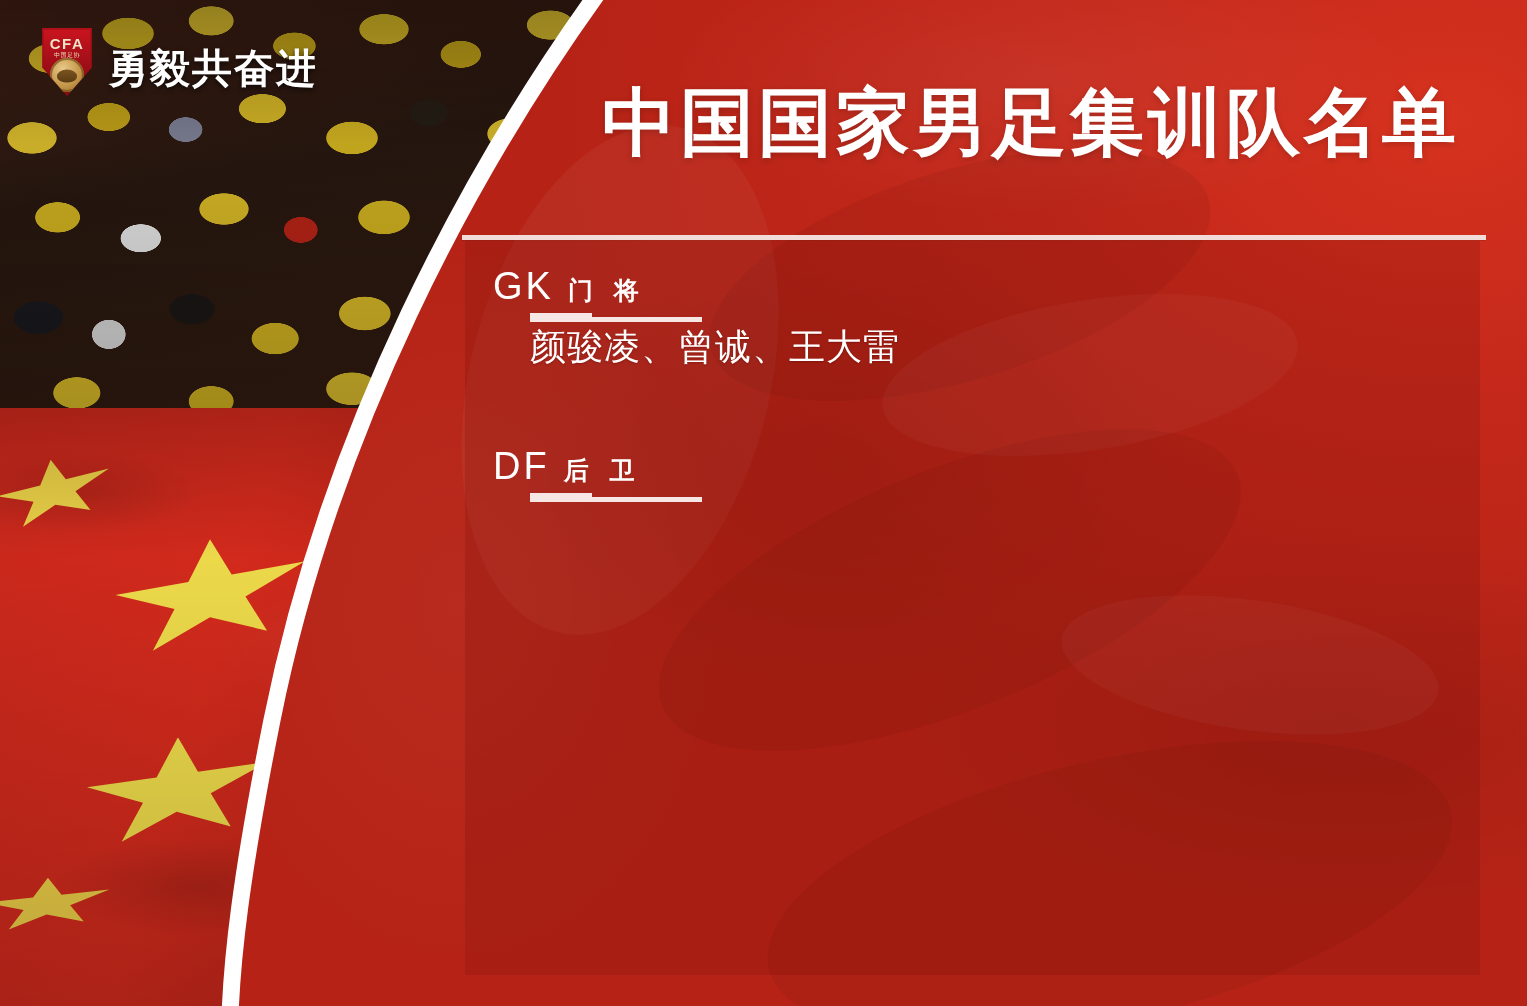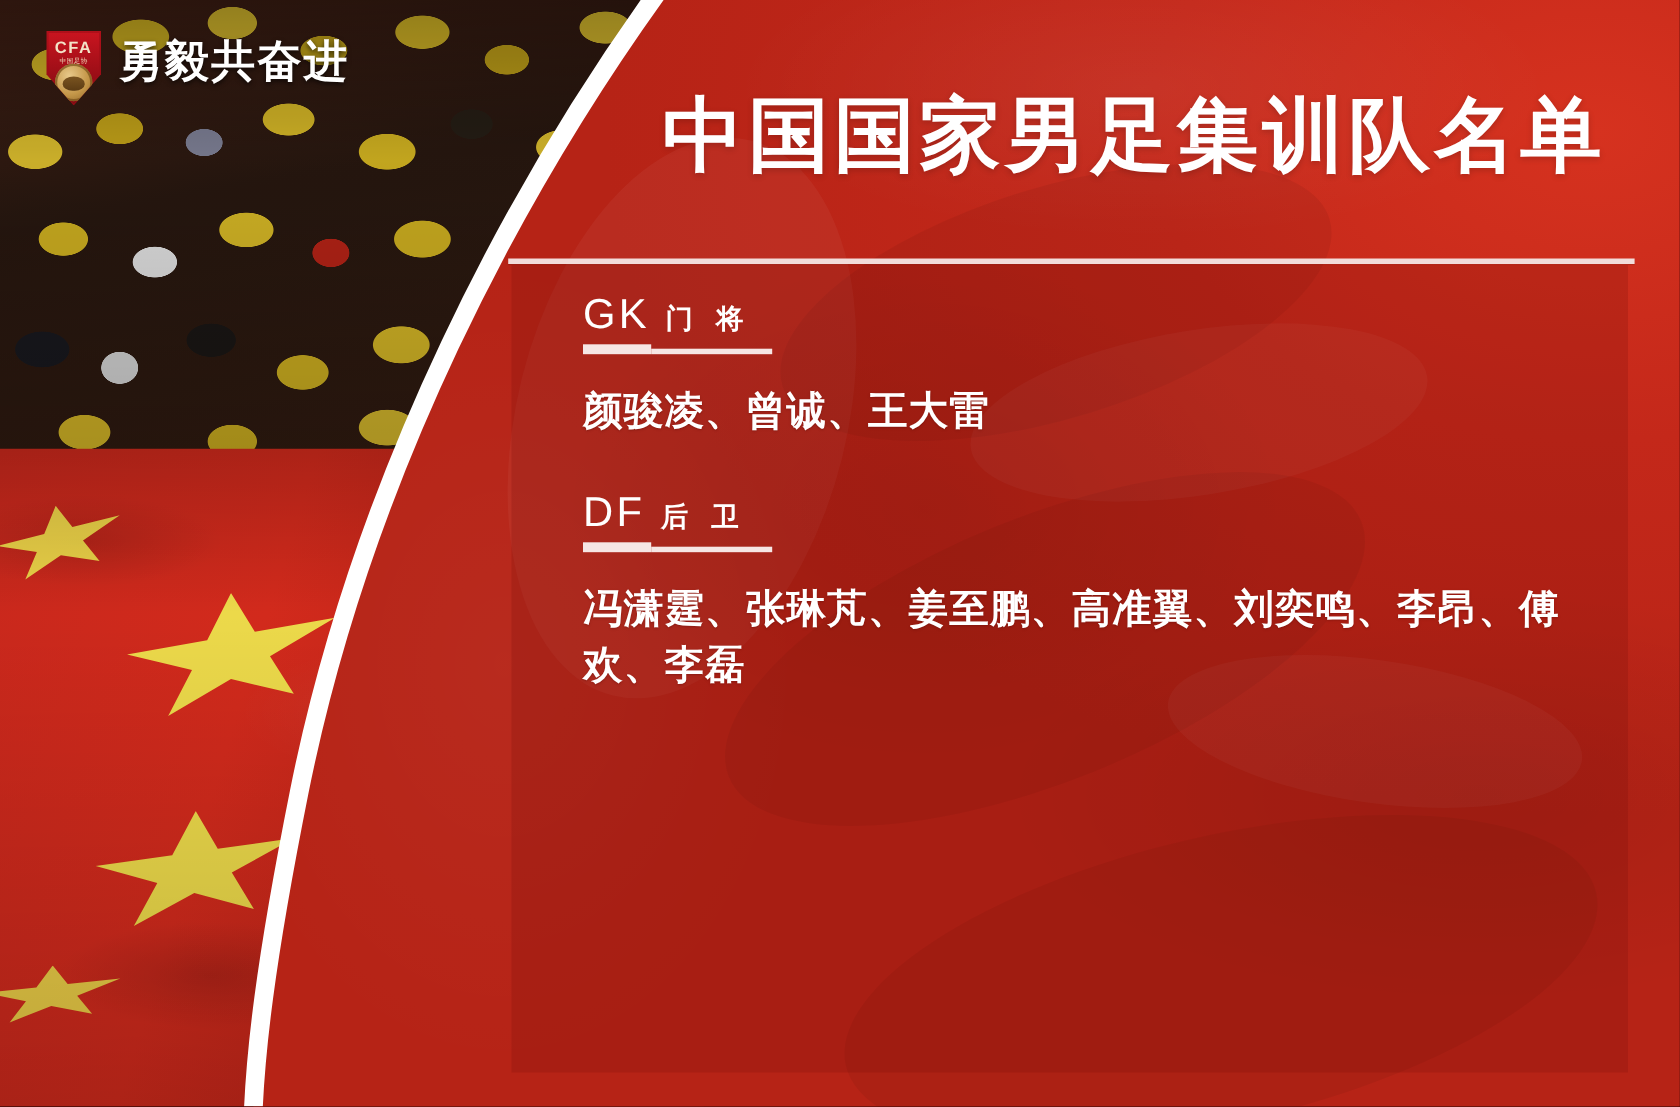--- a/index.html
+++ b/index.html
@@ -118,21 +118,21 @@
   .w4{width:380px;height:130px;left:1060px;top:600px;transform:rotate(8deg);}
   .w5{width:700px;height:260px;left:760px;top:760px;transform:rotate(-13deg);}
   .w6{width:300px;height:520px;left:470px;top:120px;transform:rotate(14deg);}
 
   .curve{
     position:absolute;left:0;top:0;width:1527px;height:1006px;
     pointer-events:none;
   }
 
   
-  .logo-block{position:absolute;left:40px;top:28px;display:flex;align-items:flex-start;gap:14px;z-index:6;}
+  .logo-block{position:absolute;left:40px;top:28px;display:flex;align-items:flex-end;gap:14px;z-index:6;}
   .cfa-shield{
     position:relative;width:54px;height:68px;
     background:linear-gradient(#b0101a,#8e0c14);
     clip-path:polygon(4% 0,96% 0,96% 58%,50% 100%,4% 58%);
     box-shadow:0 1px 3px rgba(0,0,0,.5);
   }
   .cfa-shield .rim{position:absolute;inset:2px;background:linear-gradient(#c8141f,#7d0a11);
     clip-path:polygon(4% 0,96% 0,96% 58%,50% 100%,4% 58%);}
   .cfa-text{position:absolute;left:0;right:0;top:7px;text-align:center;color:#f3e3c8;
     font-size:15px;font-weight:700;letter-spacing:1.5px;font-family:"Liberation Sans",sans-serif;}
@@ -168,35 +168,35 @@
 
   
   .roster{
     position:absolute;left:465px;top:241px;width:1015px;height:734px;
     background:rgba(120,14,8,0.22);
     z-index:4;
   }
   .sections{position:absolute;left:465px;top:241px;width:1015px;height:734px;z-index:5;}
 
   .sec{position:absolute;left:0;width:1015px;}
-  .sec-head{position:relative;height:52px;padding-left:65px;}
+  .sec-head{position:relative;height:52px;padding-left:28px;}
   .abbr{
     display:inline-block;color:#fff;font-size:38px;font-weight:400;letter-spacing:3px;
     vertical-align:baseline;font-family:"Liberation Sans",sans-serif;
   }
   .cn{
     display:inline-block;color:#fff;font-size:25px;font-weight:700;letter-spacing:7px;
     margin-left:14px;vertical-align:baseline;
   }
   .ul-thick{position:absolute;left:65px;top:48px;width:62px;height:9px;background:#f6e6e4;}
   .ul-thin{position:absolute;left:127px;top:52px;width:110px;height:5px;background:#f6e6e4;}
 
   .names{
-    margin-top:30px;padding-left:65px;padding-right:30px;
-    color:#ffffff;font-size:36px;font-weight:700;line-height:1.42;letter-spacing:1px;
+    margin-top:4px;padding-left:65px;padding-right:30px;
+    color:#ffffff;font-size:36px;font-weight:400;line-height:1.42;letter-spacing:1px;
     font-family:"Liberation Sans","DejaVu Sans",sans-serif;
     text-shadow:0 1px 2px rgba(80,10,6,.35);
   }
 
   #sec-gk{top:24px;}
   #sec-df{top:204px;}
   #sec-mf{top:386px;}
   #sec-fw{top:568px;}
 </style>
 </head>
@@ -254,21 +254,20 @@
       </div>
       <div class="names">颜骏凌、曾诚、王大雷</div>
     </div>
 
     <div class="sec" id="sec-df">
       <div class="sec-head">
         <span class="abbr">DF</span><span class="cn">后 卫</span>
         <div class="ul-thick"></div>
         <div class="ul-thin"></div>
       </div>
-      <div class="names">冯潇霆、张琳芃、姜至鹏、高准翼、刘奕鸣、李昂、傅欢、李磊</div>
     </div>
 
     <div class="sec" id="sec-mf">
     </div>
 
 
   </div>
 </div>
 
 </body></html>

